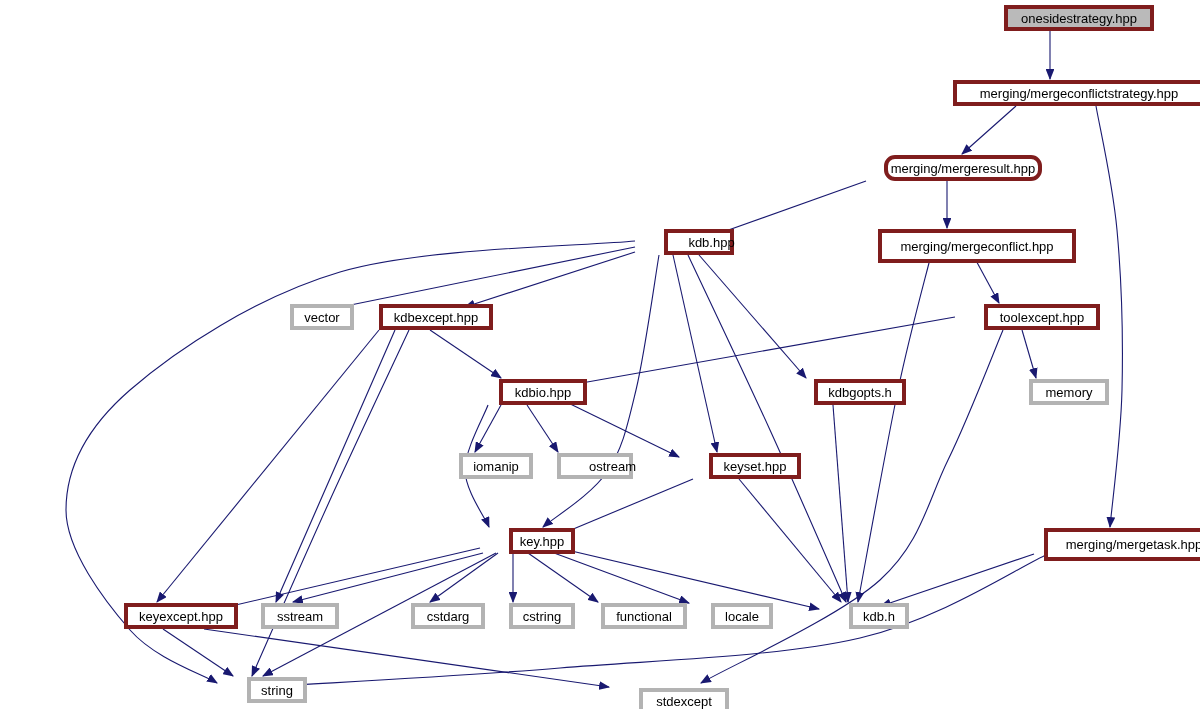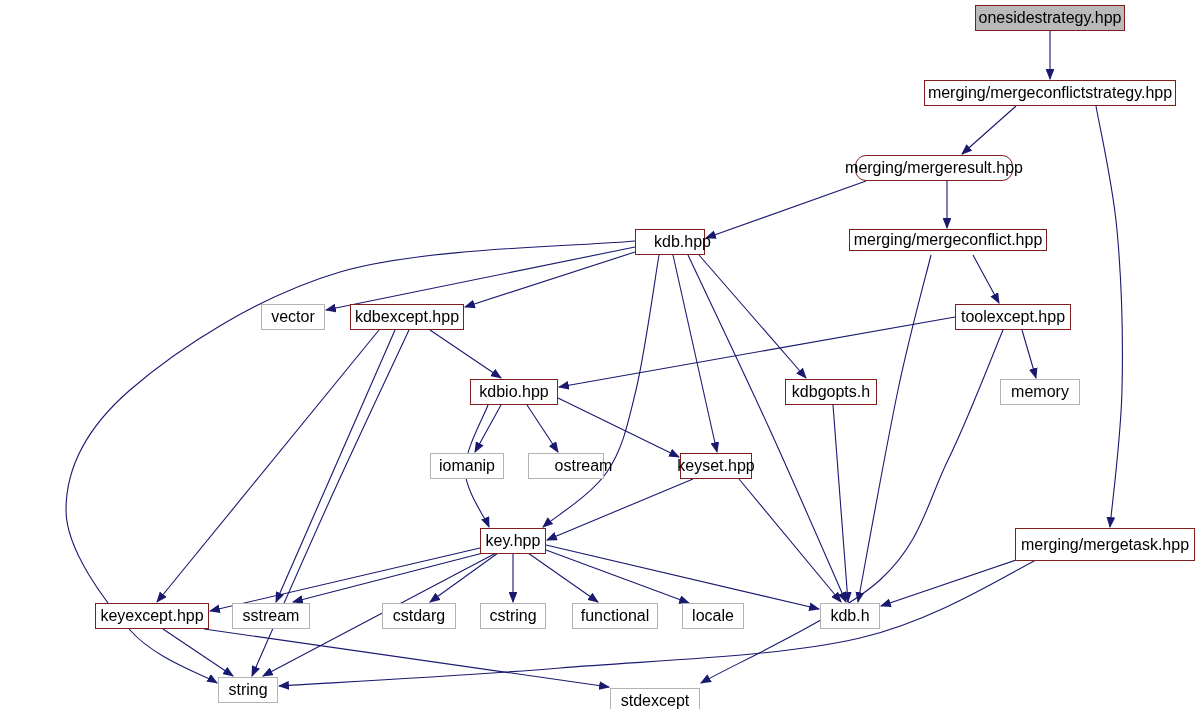--- a/index.html
+++ b/index.html
@@ -1,23 +1,23 @@
 <!DOCTYPE html>
 <html><head>
 <meta charset="utf-8">
 <style>
   html,body{margin:0;padding:0;background:#ffffff;}
   .canvas{position:relative;width:1200px;height:709px;background:#ffffff;overflow:hidden;}
   .canvas svg{position:absolute;left:0;top:0;}
   .node{
     position:absolute;height:26px;box-sizing:border-box;
-    background:#ffffff;border:1px solid #7f1d1d;
+    background:#ffffff;border:4px solid #7f1d1d;
     display:flex;align-items:center;justify-content:center;
-    font-family:"Liberation Sans",sans-serif;font-size:16px;color:#000000;
-    white-space:nowrap;padding:0 4px;
+    font-family:"Liberation Sans",sans-serif;font-size:13px;color:#000000;
+    white-space:nowrap;padding:0 4px;margin-left:29px;
   }
   .node.internal{cursor:pointer;}
   .node.external{border-color:#b3b3b3;}
   .node.root{background:#bababa;}
 </style>
 </head>
 <body>
 
 <div class="canvas">
   <svg id="edge-layer" width="1200" height="709" viewBox="0 0 1200 709">
@@ -73,21 +73,21 @@
       </div>
       <div class="node internal" style="left: 924px; top: 80px; width: 252px; height: 26px;">
         <span>merging/mergeconflictstrategy.hpp</span>
       </div>
       <div class="node internal" style="left: 855px; top: 155px; width: 158px; height: 26px; border-radius: 11px;">
         <span>merging/mergeresult.hpp</span>
       </div>
       <div class="node internal" style="left: 635px; top: 229px; width: 70px; height: 26px; padding-left: 29px;">
         <span>kdb.hpp</span>
       </div>
-      <div class="node internal" style="left: 849px; top: 229px; width: 198px; height: 22px;">
+      <div class="node internal" style="left: 849px; top: 229px; width: 198px; height: 34px;">
         <span>merging/mergeconflict.hpp</span>
       </div>
       <div class="node external" style="left: 261px; top: 304px; width: 64px; height: 26px;">
         <span>vector</span>
       </div>
       <div class="node internal" style="left: 350px; top: 304px; width: 114px; height: 26px;">
         <span>kdbexcept.hpp</span>
       </div>
       <div class="node internal" style="left: 955px; top: 304px; width: 116px; height: 26px;">
         <span>toolexcept.hpp</span>
@@ -100,21 +100,21 @@
       </div>
       <div class="node external" style="left: 1000px; top: 379px; width: 80px; height: 26px;">
         <span>memory</span>
       </div>
       <div class="node external" style="left: 430px; top: 453px; width: 74px; height: 26px;">
         <span>iomanip</span>
       </div>
       <div class="node external" style="left: 528px; top: 453px; width: 76px; height: 26px; padding-left: 39px;">
         <span>ostream</span>
       </div>
-      <div class="node internal" style="left: 680px; top: 453px; width: 72px; height: 26px;">
+      <div class="node internal" style="left: 680px; top: 453px; width: 92px; height: 26px;">
         <span>keyset.hpp</span>
       </div>
       <div class="node internal" style="left: 480px; top: 528px; width: 66px; height: 26px;">
         <span>key.hpp</span>
       </div>
       <div class="node internal" style="left: 1015px; top: 528px; width: 180px; height: 33px;">
         <span>merging/mergetask.hpp</span>
       </div>
       <div class="node internal" style="left: 95px; top: 603px; width: 114px; height: 26px;">
         <span>keyexcept.hpp</span>

